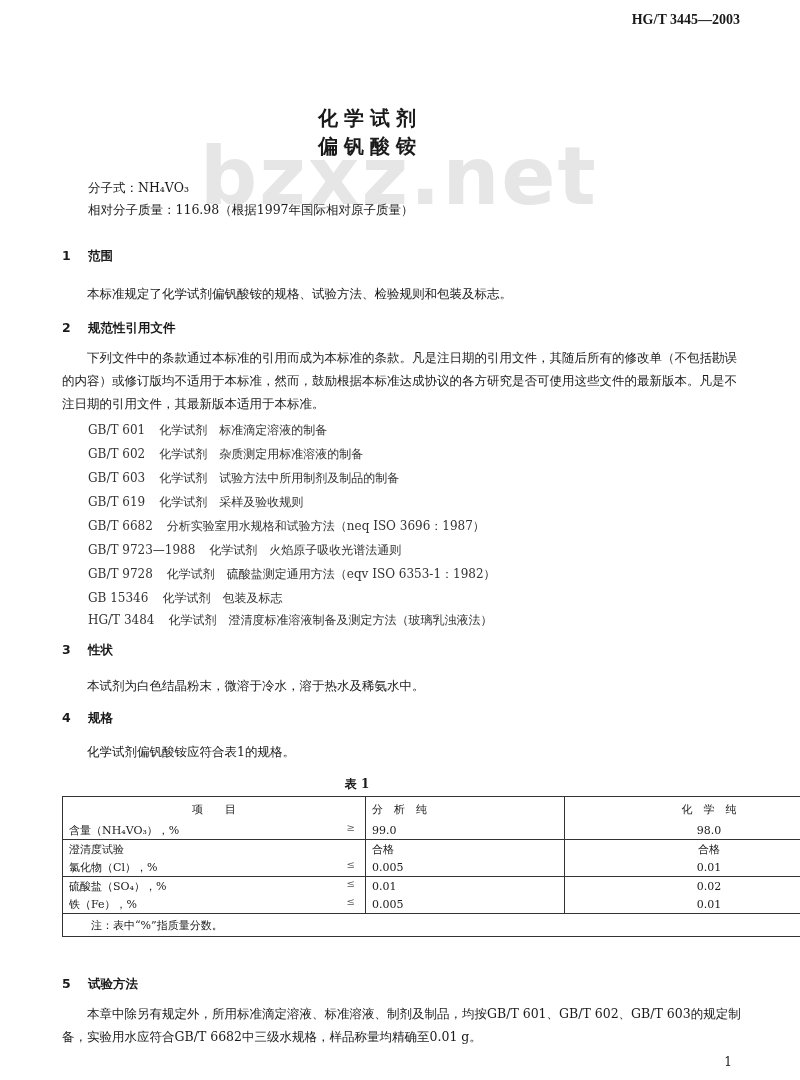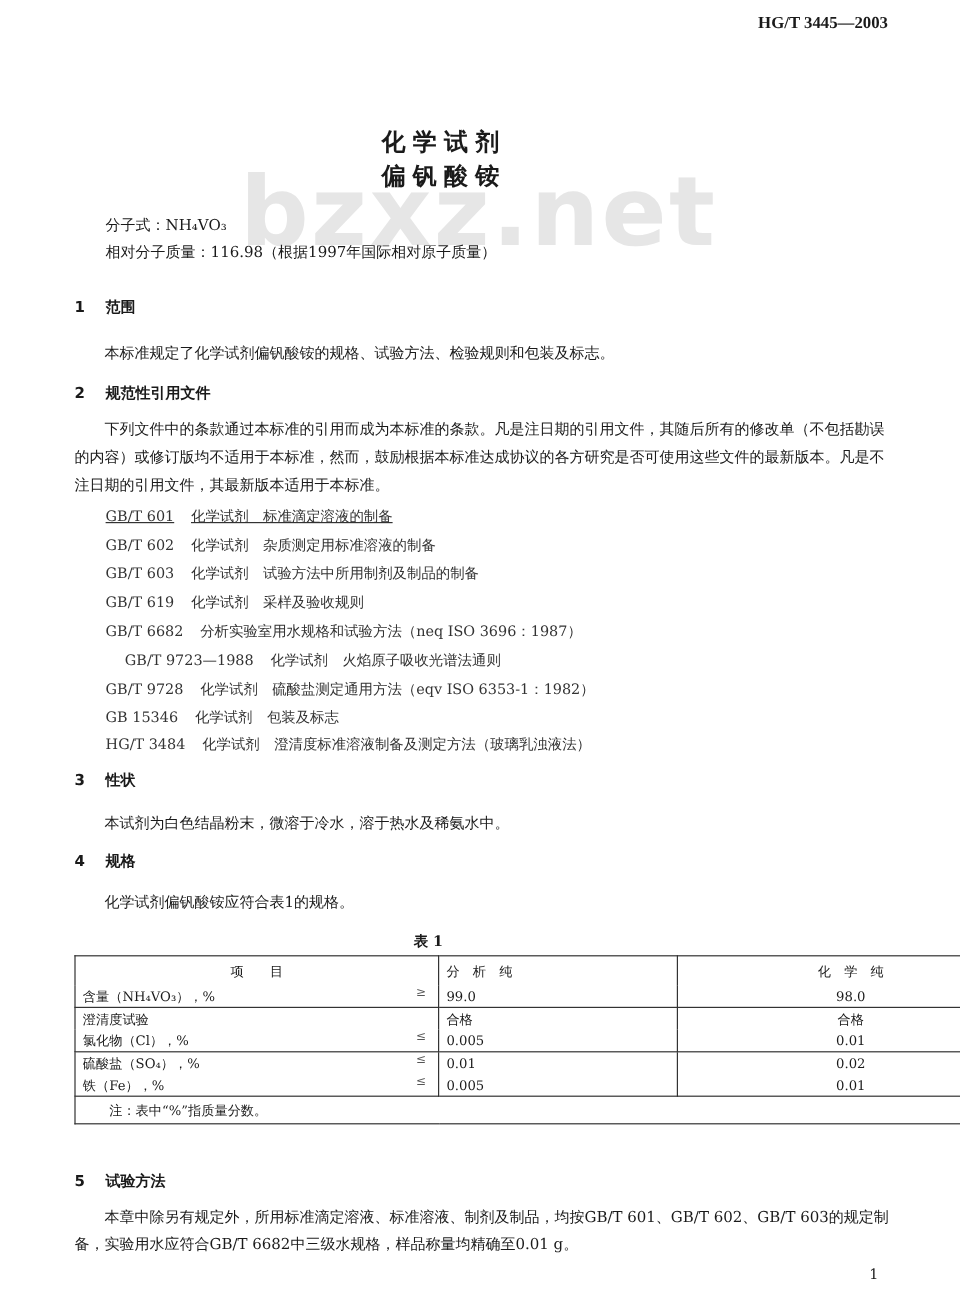--- a/index.html
+++ b/index.html
@@ -45,26 +45,26 @@
   <span class="num">1</span><span>范围</span>
 </div>
 <div class="abs para" style="top:282px;">本标准规定了化学试剂偏钒酸铵的规格、试验方法、检验规则和包装及标志。</div>
 
 <div class="abs sec" style="left:62px; top:320px;">
   <span class="num">2</span><span>规范性引用文件</span>
 </div>
 <div class="abs para" style="top:346px;">下列文件中的条款通过本标准的引用而成为本标准的条款。凡是注日期的引用文件，其随后所有的修改单（不包括勘误的内容）或修订版均不适用于本标准，然而，鼓励根据本标准达成协议的各方研究是否可使用这些文件的最新版本。凡是不注日期的引用文件，其最新版本适用于本标准。</div>
 
 <div>
-  <div class="abs ref" style="top:422px;text-decoration:underline;"><span>GB/T 601</span><span>化学试剂　标准滴定溶液的制备</span></div>
+  <div class="abs ref" style="top:422px;"><span>GB/T 601</span><span>化学试剂　标准滴定溶液的制备</span></div>
   <div class="abs ref" style="top:446px;"><span>GB/T 602</span><span>化学试剂　杂质测定用标准溶液的制备</span></div>
   <div class="abs ref" style="top:470px;"><span>GB/T 603</span><span>化学试剂　试验方法中所用制剂及制品的制备</span></div>
   <div class="abs ref" style="top:494px;"><span>GB/T 619</span><span>化学试剂　采样及验收规则</span></div>
   <div class="abs ref" style="top:518px;"><span>GB/T 6682</span><span>分析实验室用水规格和试验方法（neq ISO 3696：1987）</span></div>
-  <div class="abs ref" style="top:542px;margin-left:16px;"><span>GB/T 9723—1988</span><span>化学试剂　火焰原子吸收光谱法通则</span></div>
+  <div class="abs ref" style="top:542px;"><span>GB/T 9723—1988</span><span>化学试剂　火焰原子吸收光谱法通则</span></div>
   <div class="abs ref" style="top:566px;"><span>GB/T 9728</span><span>化学试剂　硫酸盐测定通用方法（eqv ISO 6353-1：1982）</span></div>
   <div class="abs ref" style="top:590px;"><span>GB 15346</span><span>化学试剂　包装及标志</span></div>
   <div class="abs ref" style="top:612px;"><span>HG/T 3484</span><span>化学试剂　澄清度标准溶液制备及测定方法（玻璃乳浊液法）</span></div>
 </div>
 
 <div class="abs sec" style="left:62px; top:642px;">
   <span class="num">3</span><span>性状</span>
 </div>
 <div class="abs para" style="top:674px;">本试剂为白色结晶粉末，微溶于冷水，溶于热水及稀氨水中。</div>
 

